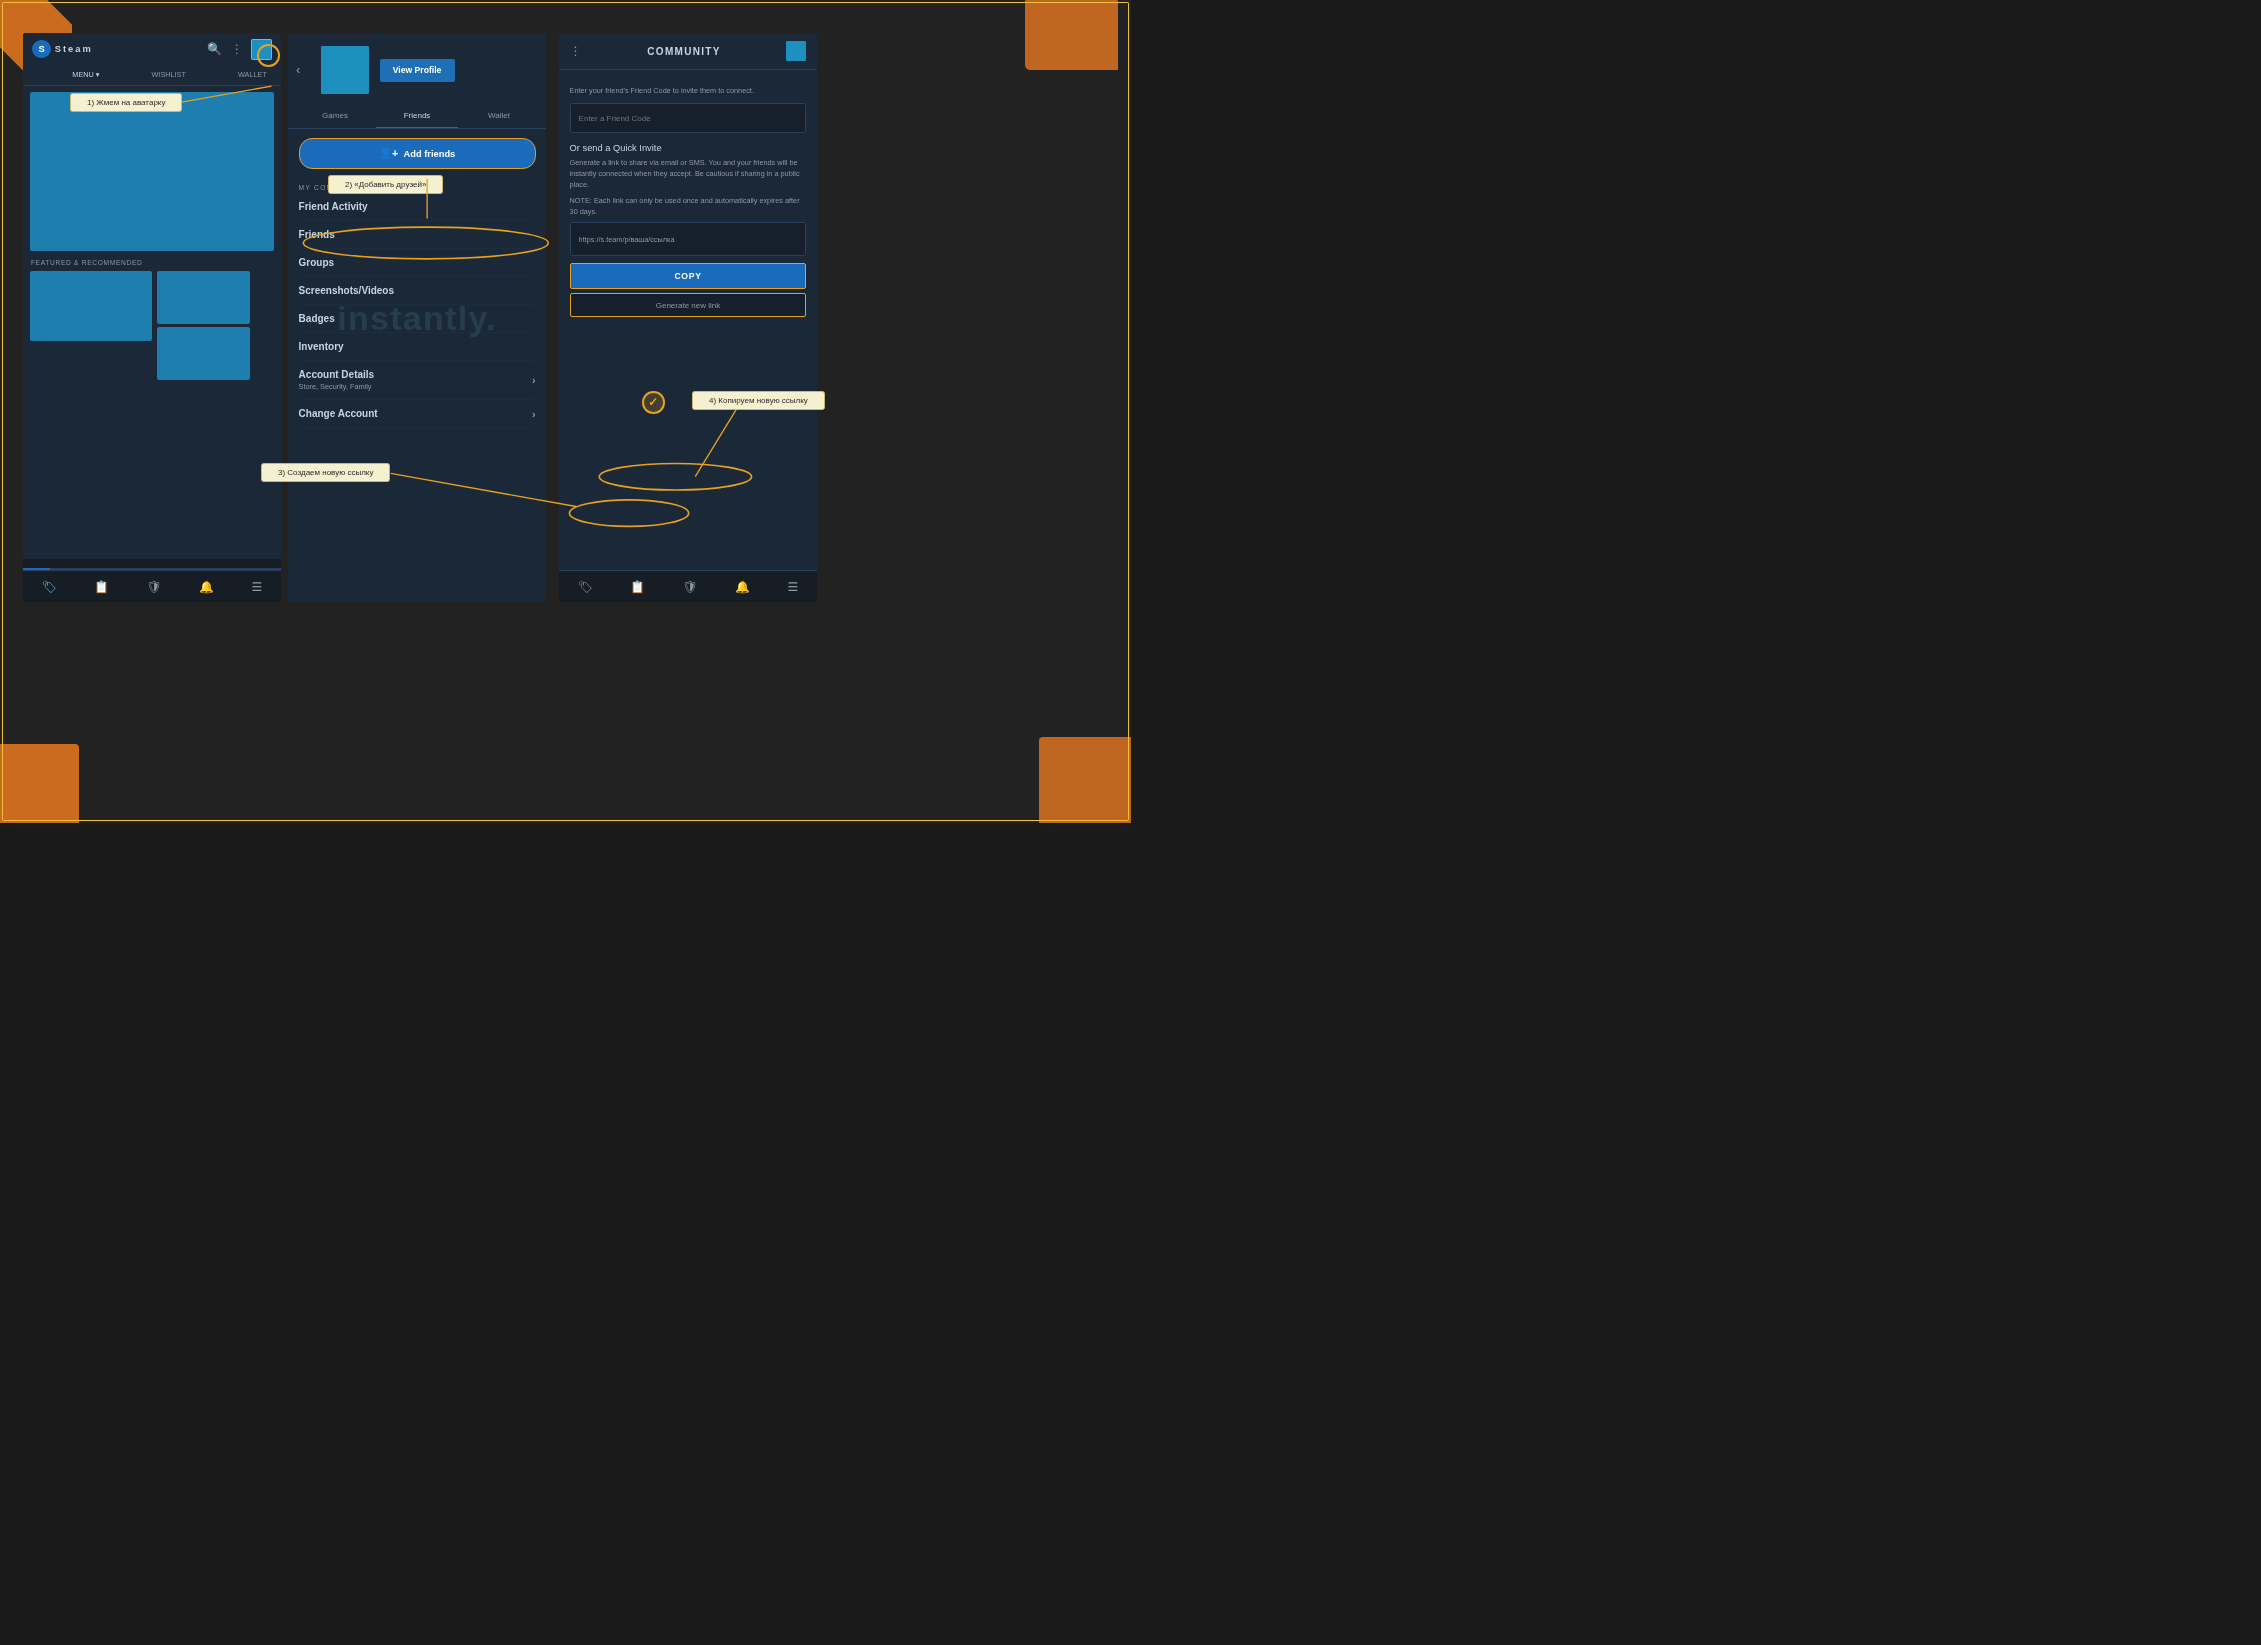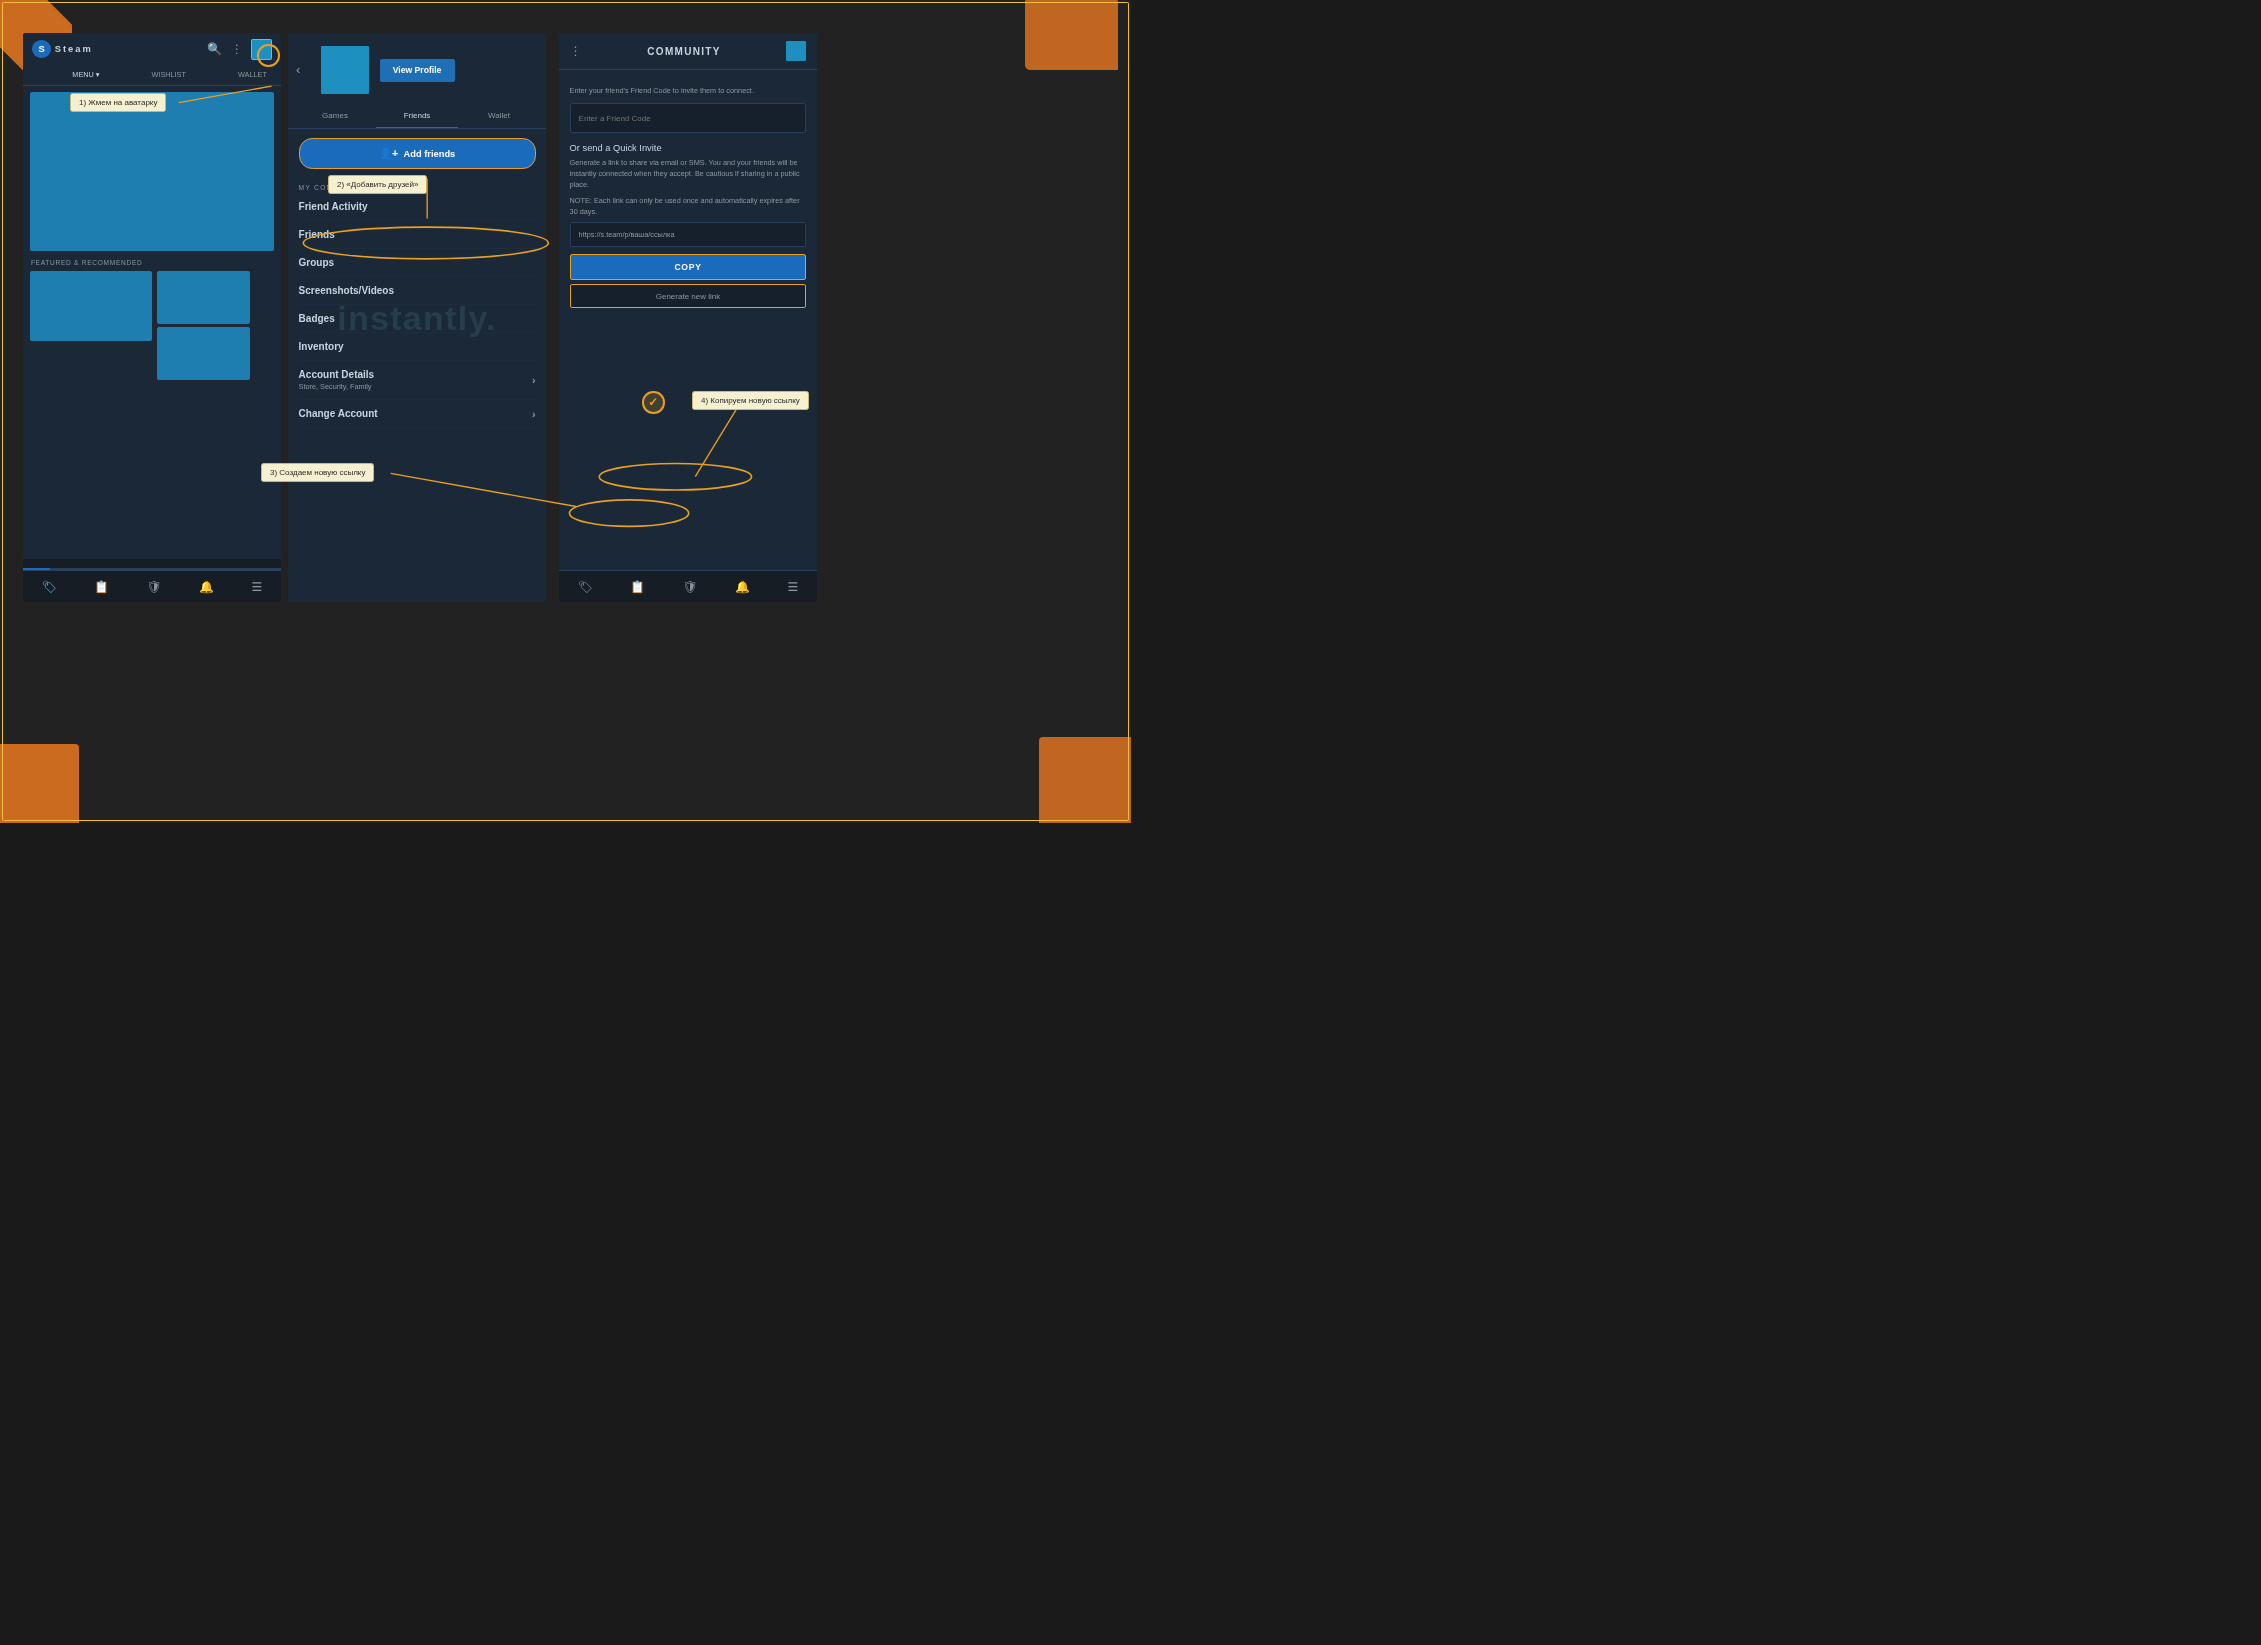--- a/index.html
+++ b/index.html
@@ -134,21 +134,21 @@
       display: flex; align-items: center; gap: 2px; padding-left: 40px;
     }
     .nav-item.active { color: #c6d4df; }
 
     
     .annotation-bubble {
       position: absolute;
       background: #f5f0d0;
       border: 0.7px solid #c8b870;
       border-radius: 2.6px;
-      padding: 4px 8px;
+      padding: 4px 16px;
       font-size: 8px;
       color: #2a2a2a;
       white-space: nowrap;
       z-index: 50;
     }
 
     .left-main-area {
       padding: 6.6px;
       height: calc(100% - 64px - 32px);
       background: #1b2838;
@@ -458,21 +458,21 @@
       color: #8f98a0;
       font-size: 7.3px;
       line-height: 1.5;
       margin-bottom: 4px;
     }
 
     .link-box {
       background: #16202c;
       border: 0.7px solid #2a3f5c;
       border-radius: 2px;
-      height: 25px;
+      height: 34px;
       display: flex;
       align-items: center;
       padding: 0 8px;
       color: #8f98a0;
       font-size: 7.3px;
       margin-bottom: 6.6px;
     }
 
     .generate-link-btn {
       width: 100%;

